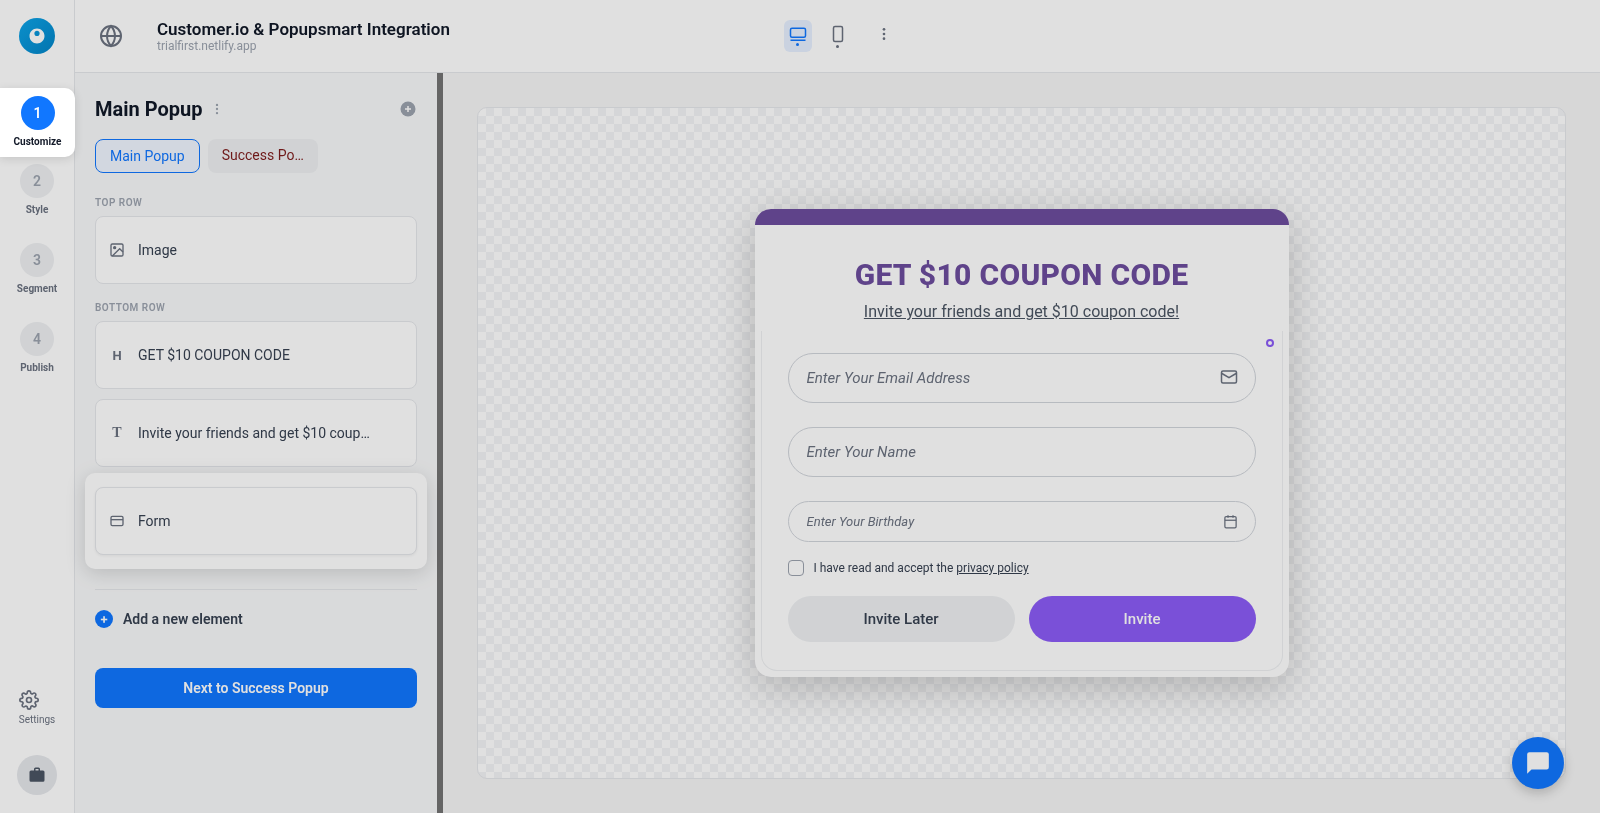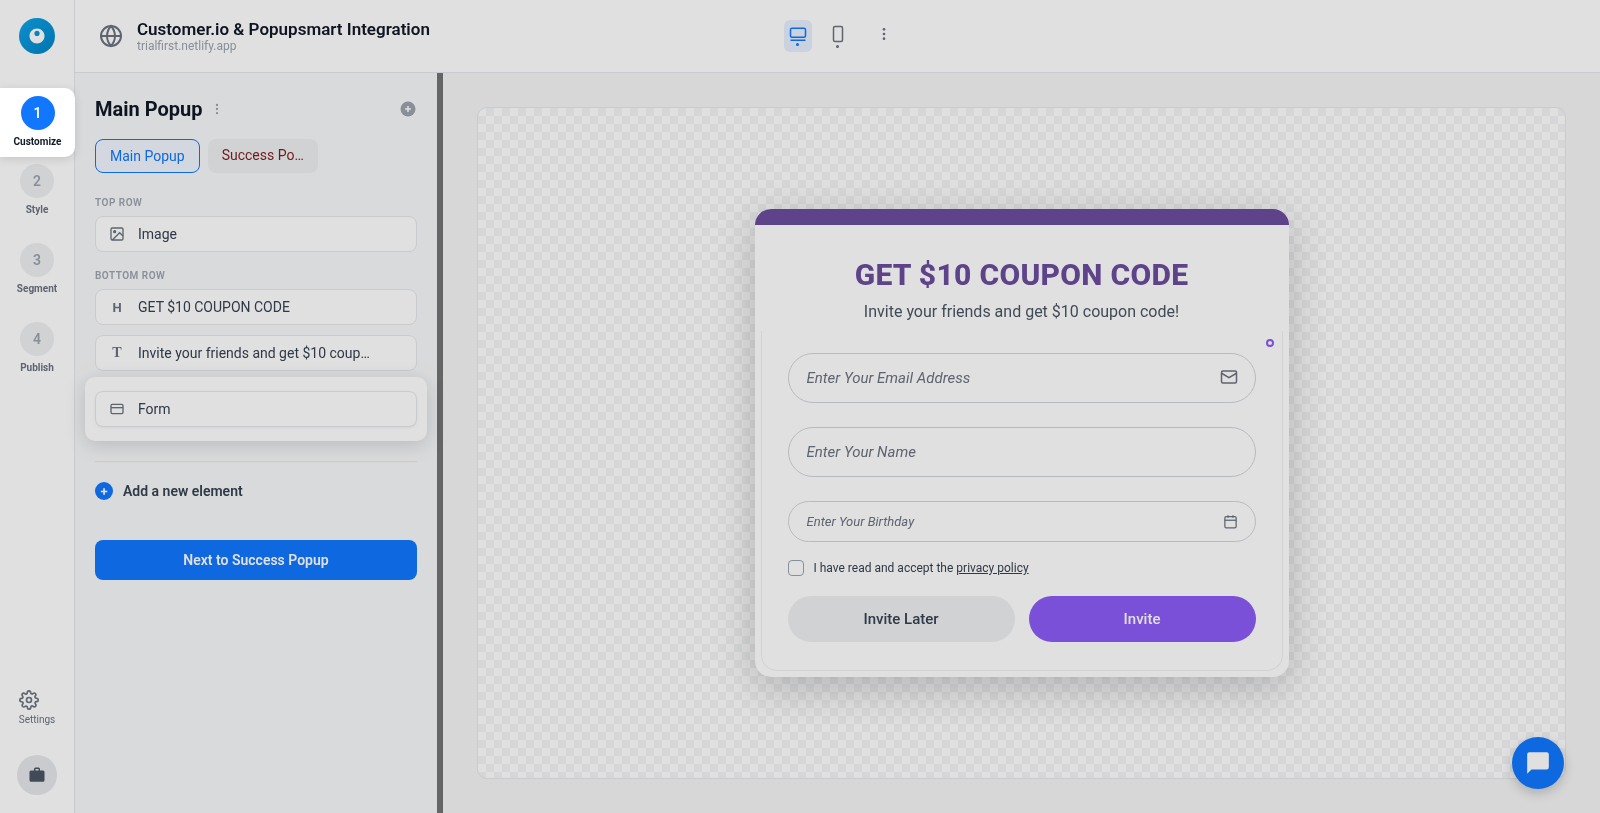--- a/index.html
+++ b/index.html
@@ -111,20 +111,21 @@
     .header {
       position: absolute;
       left: 75px; top: 0; right: 0;
       height: 73px;
       background: #fff;
       border-bottom: 1px solid #e5e7eb;
       display: flex;
       align-items: center;
       padding: 0 24px;
       z-index: 1;
+      gap: 20px;
     }
     .globe {
       width: 24px; height: 24px;
       color: #6b7280;
       margin-right: 14px;
     }
     .title-block {
       display: flex;
       flex-direction: column;
     }
@@ -210,21 +211,21 @@
       font-size: 10px;
       letter-spacing: 0.5px;
       color: #9ca3af;
       font-weight: 600;
       margin-bottom: 8px;
     }
     .element-item {
       background: #fff;
       border: 1px solid #e5e7eb;
       border-radius: 8px;
-      padding: 8px 12px;
+      padding: 24px 12px;
       display: flex;
       align-items: center;
       gap: 12px;
       font-size: 14px;
       color: #374151;
       margin-bottom: 10px;
       cursor: pointer;
     }
     .element-item .ico {
       width: 18px; height: 18px;
@@ -337,20 +338,21 @@
     .popup-headline {
       font-size: 30px;
       font-weight: 800;
       color: #6d4d9e;
       letter-spacing: 0.3px;
       margin-bottom: 10px;
     }
     .popup-sub {
       font-size: 16px;
       color: #4b5563;
+      text-decoration: underline;
     }
     .popup-form {
       position: relative;
       margin: 0 6px 6px;
       background: #fff;
       border: 1px solid #eef0f2;
       border-top: none;
       border-radius: 0 0 16px 16px;
       padding: 22px 26px 28px;
     }

